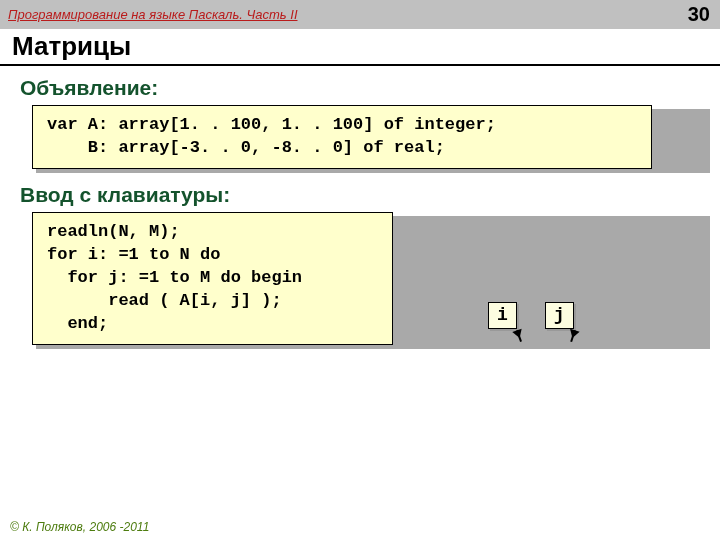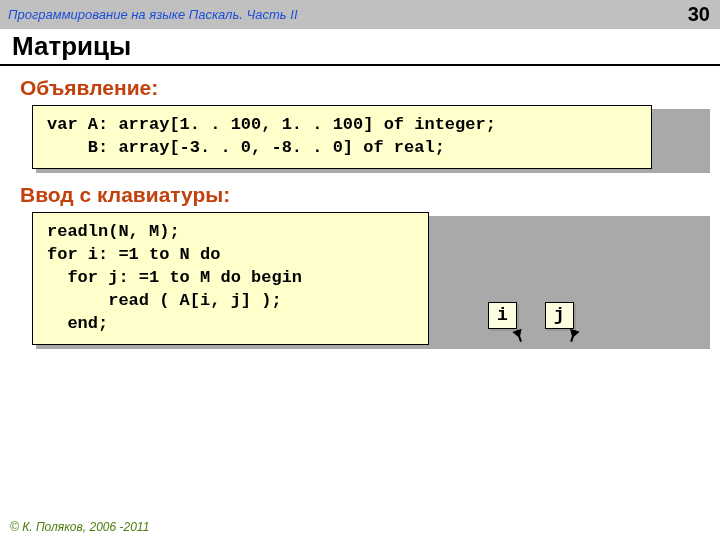--- a/index.html
+++ b/index.html
@@ -12,31 +12,31 @@
     overflow: hidden;
   }
   .header {
     background: #c0c0c0;
     display: flex;
     justify-content: space-between;
     align-items: center;
     padding: 3px 10px 3px 8px;
     font-size: 13px;
   }
-  .header-title { font-style: italic; color: #1d4ed8; }
+  .header-title { font-style: italic; color: #b91c1c; text-decoration: underline; }
   .page-number { font-weight: bold; font-size: 20px; }
   .main-title {
     font-size: 26px;
     font-weight: bold;
     padding: 2px 12px 2px 12px;
     border-bottom: 2px solid #000;
   }
   .content { padding: 6px 14px 0 14px; }
   .section-label {
-    color: #c2410c;
+    color: #14532d;
     font-weight: bold;
     font-size: 21px;
     margin: 4px 0 5px 6px;
   }
   .codebox-wrap {
     position: relative;
     margin: 0 0 14px 18px;
   }
   .codebox-shadow {
     position: absolute;
@@ -49,21 +49,21 @@
     background: #ffffcc;
     border: 1.5px solid #000;
     padding: 8px 14px;
     font-family: "Courier New", monospace;
     font-size: 17px;
     font-weight: bold;
     line-height: 1.35;
     white-space: pre;
   }
   .codebox.w1 { width: 620px; }
-  .codebox.w2 { width: 397px; }
+  .codebox.w2 { width: 361px; }
 
   .right-data {
     position: absolute;
     left: 468px;
     top: 302px;
     font-family: "Courier New", monospace;
     font-size: 19px;
     font-weight: bold;
     line-height: 1.38;
   }

